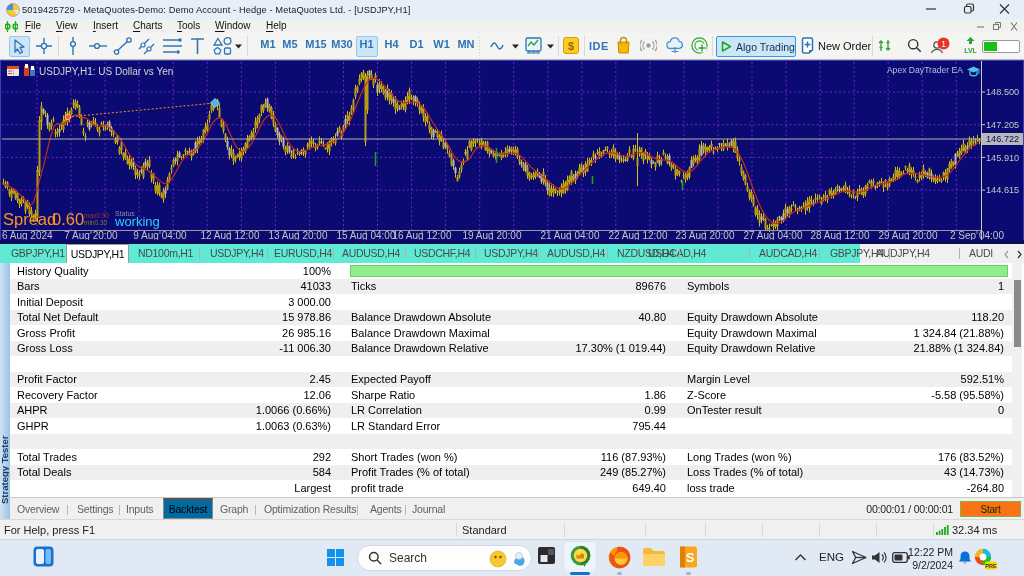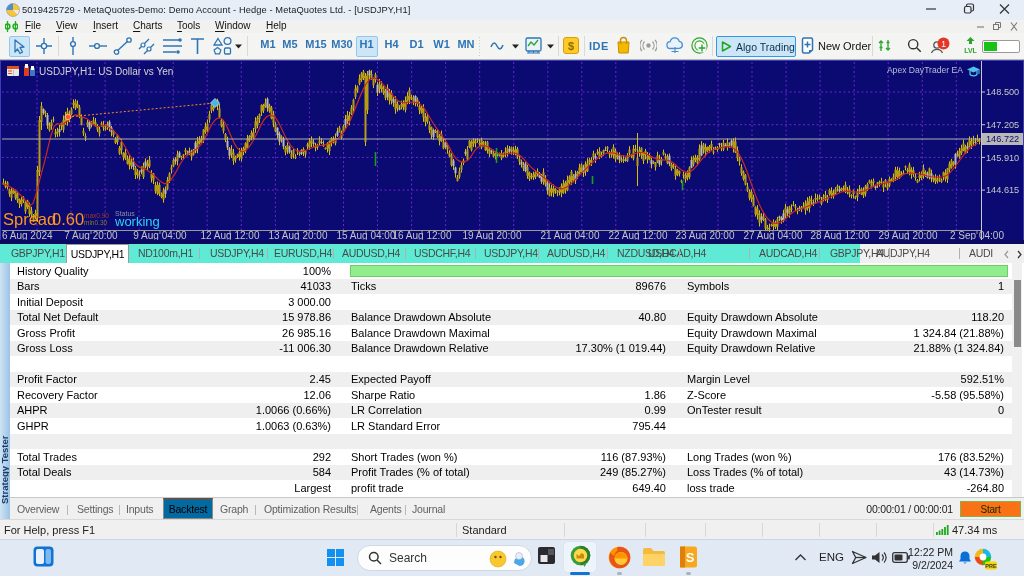--- a/index.html
+++ b/index.html
@@ -461,21 +461,21 @@
 <span class="stsep" style="left:933px"></span>
 <svg class="abs" style="left:936px;top:5px" width="13" height="10" viewBox="0 0 13 10">
 <g fill="#1fa81f">
           <rect x="0" y="7" width="1.8" height="3"></rect>
           <rect x="2.7" y="5.5" width="1.8" height="4.5"></rect>
           <rect x="5.4" y="4" width="1.8" height="6"></rect>
           <rect x="8.1" y="2" width="1.8" height="8"></rect>
           <rect x="10.8" y="0" width="1.8" height="10"></rect>
         </g>
       </svg>
-<span class="abs" style="left:952px;top:3.5px">47.34 ms</span>
+<span class="abs" style="left:952px;top:3.5px">32.34 ms</span>
     </div>
 
 <div id="taskbar"></div>
 <svg class="tico" style="left:33px" width="21" height="21" viewBox="0 0 21 21">
 <rect x="0.5" y="0.5" width="20" height="20" rx="4" fill="#1173d4"></rect>
 <rect x="3" y="3" width="8" height="15" rx="2" fill="#e8f2ff"></rect>
 <rect x="12.5" y="3" width="5.5" height="15" rx="2" fill="#7db8ef"></rect>
     </svg>
 <svg class="tico" style="left:327px;top:549px" width="17" height="17" viewBox="0 0 17 17">
 <g fill="#1390f0">

